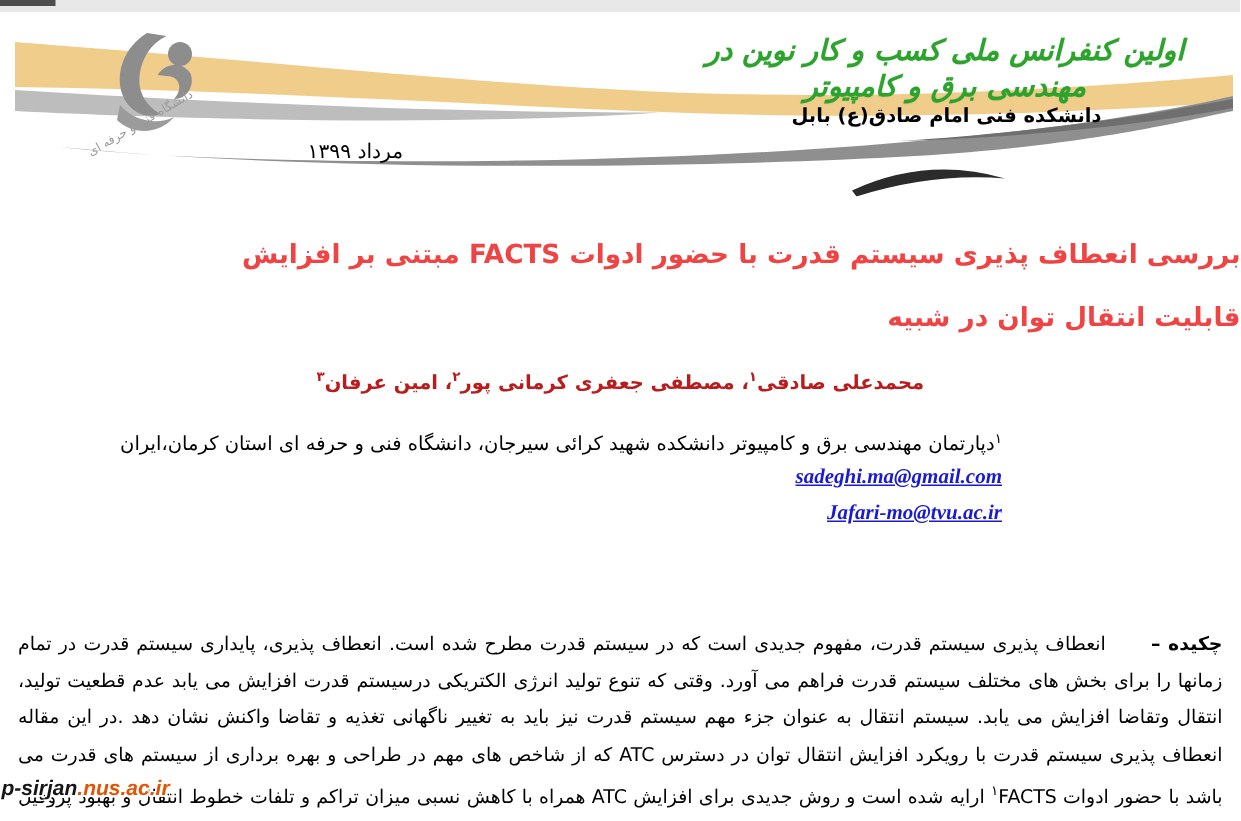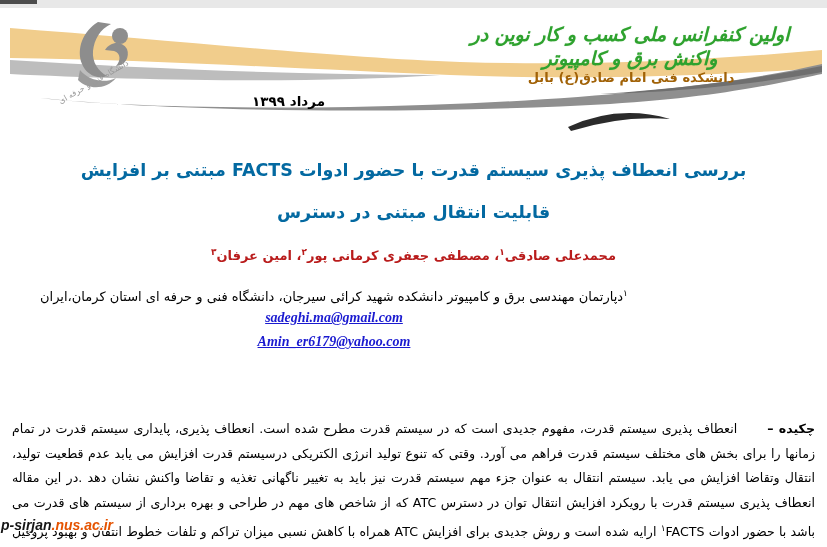--- a/index.html
+++ b/index.html
@@ -15,40 +15,40 @@
   .banner { position:absolute; left:10px; top:14px; width:812px; height:100px; background:#fff; }
   .banner svg.waves { position:absolute; left:0; top:0; width:812px; height:100px; }
   .logo { position:absolute; left:48px; top:4px; width:92px; height:96px; }
   .conf-title {
     position:absolute; right:6px; top:8px; width:372px; direction:rtl; text-align:center;
     color:#2ea22e; font-weight:bold; font-style:italic; font-size:19px; line-height:24px;
     text-shadow:0 0 1px rgba(46,162,46,.35);
   }
   .conf-subtitle {
     position:absolute; right:66px; top:56px; width:250px; direction:rtl; text-align:center;
-    color:#a16207; font-weight:bold; font-size:13px;
+    color:#000000; font-weight:bold; font-size:13px;
   }
   .swoosh-tail { position:absolute; left:568px; top:111px; width:102px; height:20px; }
 
   .date-line {
-    position:absolute; left:205px; top:93px; width:120px; text-align:right;
-    direction:rtl; font-weight:bold; font-size:13.5px; color:#000;
+    position:absolute; left:205px; top:93px; width:120px; text-align:left;
+    direction:rtl; font-weight:normal; font-size:13.5px; color:#000;
   }
 
   .paper-title {
-    position:absolute; left:0; top:149px; width:827px; text-align:center; direction:rtl;
-    font-weight:bold; font-size:17.5px; line-height:42px; color:#0369a1;
+    position:absolute; left:0; top:149px; width:827px; text-align:right; direction:rtl;
+    font-weight:bold; font-size:17.5px; line-height:42px; color:#ef4444;
   }
   .authors {
     position:absolute; left:0; top:247px; width:827px; text-align:center; direction:rtl;
     font-weight:bold; font-size:13px; color:#b91c1c;
   }
   .authors sup { font-size:9px; }
 
-  .affil-block { position:absolute; left:0; top:281px; width:668px; text-align:center; direction:rtl; }
+  .affil-block { position:absolute; left:0; top:281px; width:668px; direction:rtl; }
   .aff-line { font-size:13px; color:#000; line-height:24px; height:24px; }
   .aff-line sup { font-size:9px; }
   .email-line { line-height:24px; height:24px; }
   .email-line a {
     color:#1a1ad0; font-weight:bold; font-style:italic; text-decoration:underline;
     font-family:"Liberation Serif", serif; font-size:14px; direction:ltr; unicode-bidi:embed;
   }
 
   .abstract {
     position:absolute; left:12px; top:417px; width:803px; height:130px; overflow:hidden;
@@ -85,43 +85,43 @@
     </svg>
 
     <svg class="logo" viewBox="0 0 92 96">
       <path d="M40,4 C25,13 18,31 24,46 C28,56 39,62 49,58 C40,53 34,44 35,33 C36,22 42,11 53,6 Z" fill="#8d8d8d"></path>
       <path d="M47,32 C53,23 64,23 69,31 C72,39 67,48 58,48 C63,43 63,35 56,33 Z" fill="#8d8d8d"></path>
       <circle cx="62" cy="18" r="8" fill="#8d8d8d"></circle>
       <path d="M22,52 C30,62 46,66 58,60 C48,72 30,72 20,62 Z" fill="#9b9b9b"></path>
       <text x="2" y="84" font-size="8" fill="#9a9a9a" transform="rotate(-30 6 84)">دانشگاه فنی و حرفه ای</text>
     </svg>
 
-    <div class="conf-title">اولین کنفرانس ملی کسب و کار نوین در واکنش برق و کامپیوتر</div>
+    <div class="conf-title">اولین کنفرانس ملی کسب و کار نوین در مهندسی برق و کامپیوتر</div>
     <div class="conf-subtitle">دانشکده فنی امام صادق(ع) بابل</div>
   </div>
 
   <svg class="swoosh-tail" viewBox="0 0 102 20">
     <path d="M0,16 Q50,-7 102,8 Q54,4 3,20 Z" fill="#2b2b2b"></path>
   </svg>
 
   <div class="date-line">مرداد ۱۳۹۹</div>
 
   <div class="paper-title">
     <div>بررسی انعطاف پذیری سیستم قدرت با حضور ادوات FACTS مبتنی بر افزایش</div>
-    <div>قابلیت انتقال مبتنی در دسترس</div>
+    <div>قابلیت انتقال توان در شبیه</div>
   </div>
 
   <div class="authors">
     <span><span>محمدعلی صادقی</span><sup>۱</sup><span>، </span></span><span><span>مصطفی جعفری کرمانی پور</span><sup>۲</sup><span>، </span></span><span><span>امین عرفان</span><sup>۳</sup><span></span></span>
   </div>
 
   <div class="affil-block">
     <div class="aff-line"><sup>۱</sup><span>دپارتمان مهندسی برق و کامپیوتر دانشکده شهید کرائی سیرجان، دانشگاه فنی و حرفه ای استان کرمان،ایران</span></div>
     <div class="email-line"><a href="#">sadeghi.ma@gmail.com</a></div>
-    <div class="email-line"><a href="#">Amin_er6179@yahoo.com</a></div>
+    <div class="email-line"><a href="#">Jafari-mo@tvu.ac.ir</a></div>
   </div>
 
   <div class="abstract">
     <span class="abs-label"><span>چکیده</span><span> – </span></span><span>انعطاف پذیری سیستم قدرت، مفهوم جدیدی است که در سیستم قدرت مطرح شده است. انعطاف پذیری، پایداری سیستم قدرت در تمام زمانها را برای بخش های مختلف سیستم قدرت فراهم می آورد. وقتی که تنوع تولید انرژی الکتریکی درسیستم قدرت افزایش می یابد عدم قطعیت تولید، انتقال وتقاضا افزایش می یابد. سیستم انتقال به عنوان جزء مهم سیستم قدرت نیز باید به تغییر ناگهانی تغذیه و تقاضا واکنش نشان دهد .در این مقاله انعطاف پذیری سیستم قدرت با رویکرد افزایش انتقال توان در دسترس ATC که از شاخص های مهم در طراحی و بهره برداری از سیستم های قدرت می باشد با حضور ادوات </span><sup>۱</sup><span>FACTS ارایه شده است و روش جدیدی برای افزایش ATC همراه با کاهش نسبی میزان تراکم و تلفات خطوط انتقال و بهبود پروفیل ولتاژبا در نظر گرفتن کمترین ظرفیت منصوبه ادوات پیشنهاد شده است. همچنین اثرات میان مدت و طولانی مدت انعطاف پذیری روی سیستم بررسی شده است. نتایج ارزشمند حاصل از شبیه سازی بر روی شبکه</span>
   </div>
 
   <div class="watermark">
     <span class="wm-prefix">p-sirjan</span><span class="wm-suffix">.nus.ac.ir</span>
   </div>
 

